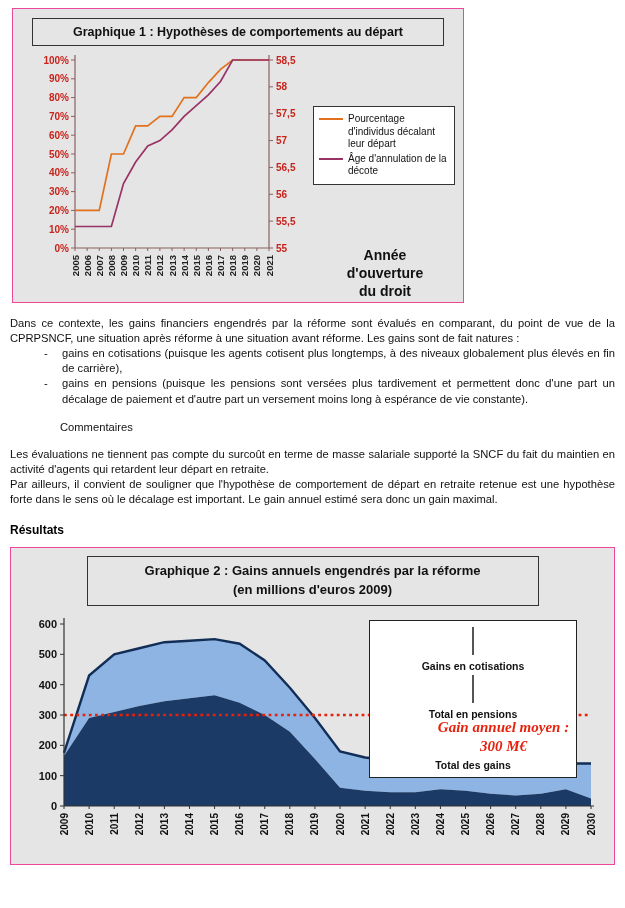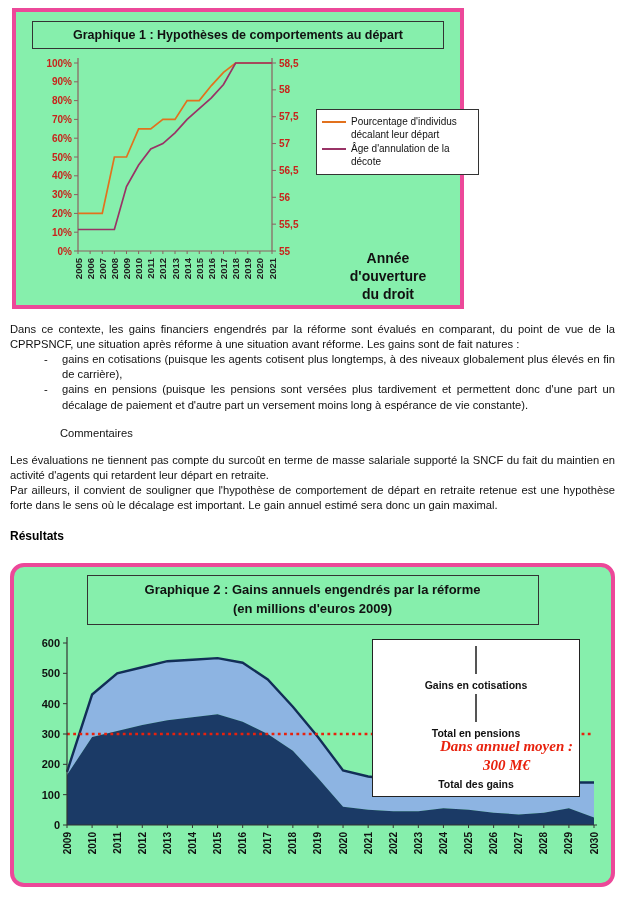--- a/index.html
+++ b/index.html
@@ -1,29 +1,29 @@
 <!DOCTYPE html>
 <html><head>
 <meta charset="utf-8">
 <style>
   html,body{margin:0;padding:0;background:#ffffff;width:625px;height:908px;overflow:hidden;}
   body{font-family:"Liberation Sans", sans-serif;color:#111;}
   .page{padding:8px 10px;box-sizing:border-box;}
 
   
-  .chart-box{border:4px solid #ec4899;background:#86efac;box-sizing:border-box;}
+  .chart-box{border:1px solid #ec4899;background:#e5e5e5;box-sizing:border-box;}
   .chart1-box{width:452px;margin-left:2px;}
-  .chart2-box{width:605px;margin-top:19px;border-radius:14px;}
+  .chart2-box{width:605px;margin-top:9px;}
   .chart-title-box{border:1px solid #333;text-align:center;font-weight:bold;}
   .t1{width:402px;margin:9px auto 2px;font-size:12.5px;padding:6px 4px;}
   .t2{width:442px;margin:8px auto 2px;font-size:13px;padding:5px 4px;line-height:1.45;}
 
   .chart1-content{position:relative;height:254px;}
   .chart1-content svg{position:absolute;left:4px;top:0;}
-  .chart1-legend{position:absolute;left:300px;top:58px;width:163px;border:1px solid #333;background:#fff;padding:4px 5px;box-sizing:border-box;font-size:10px;line-height:1.25;}
+  .chart1-legend{position:absolute;left:300px;top:58px;width:142px;border:1px solid #333;background:#fff;padding:4px 5px;box-sizing:border-box;font-size:10px;line-height:1.25;}
   .legend-item{display:flex;gap:5px;align-items:flex-start;margin:2px 0;}
   .legend-line{display:inline-block;flex:0 0 24px;height:2px;margin-top:5px;}
   .axis-note{position:absolute;left:302px;top:198px;width:140px;text-align:center;font-weight:bold;font-size:14px;line-height:1.3;}
 
   .chart2-content{position:relative;height:256px;}
   .chart2-content svg{position:absolute;left:5px;top:0;}
   .chart2-legend{position:absolute;left:358px;top:12px;width:208px;border:1px solid #222;background:#fff;padding:3px 6px;box-sizing:border-box;font-size:10.5px;font-weight:bold;}
   .legend-rect{display:inline-block;flex:0 0 26px;height:11px;border:0.5px solid #555;}
   .legend-total{display:inline-block;flex:0 0 26px;height:3px;margin-top:5px;}
   .chart2-legend .legend-item{align-items:center;margin:3px 0;flex-direction:column;}
@@ -238,19 +238,19 @@
         <div class="legend-item">
           <span class="legend-rect" style="background: rgb(27, 58, 102);"></span>
           <span>Total en pensions</span>
         </div>
         <div class="legend-item">
           <span class="legend-total" style="background: rgb(18, 46, 87);"></span>
           <span>Total des gains</span>
         </div>
       </div>
       <div class="annotation" style="color: rgb(232, 33, 13);">
-        <div>Dans annuel moyen :</div>
+        <div>Gain annuel moyen :</div>
         <div>300 M€</div>
       </div>
     </div>
   </div>
 
 </div>
 
 </body></html>

